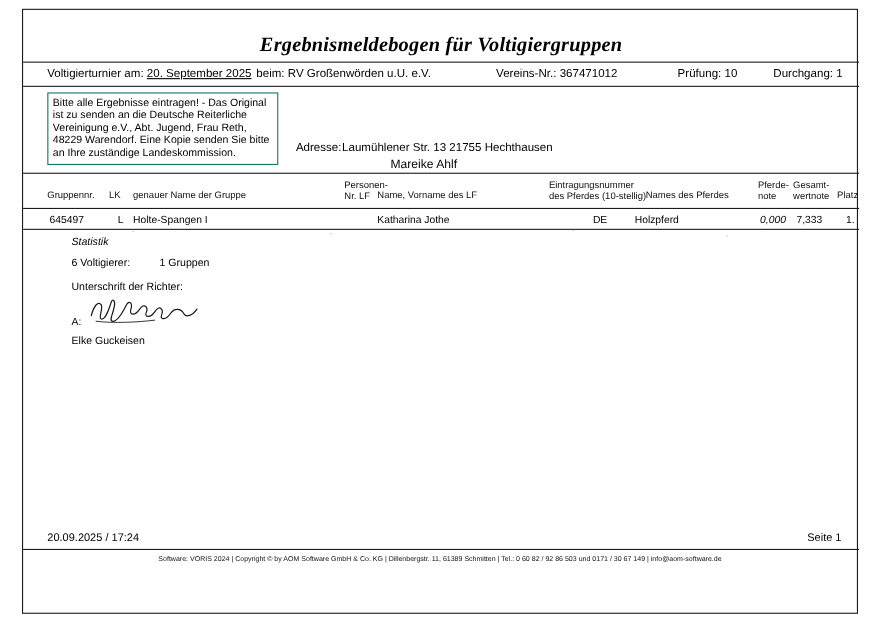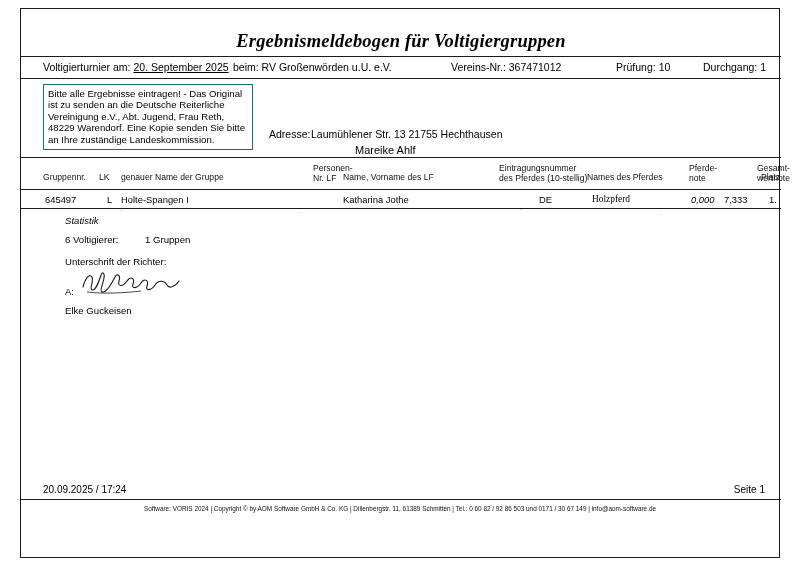--- a/index.html
+++ b/index.html
@@ -150,35 +150,35 @@
     color: #111;
   }
   .ch-group { left: 22px; top: 164px; }
   .ch-lk { left: 78px; top: 164px; }
   .ch-name { left: 100px; top: 164px; }
   .ch-person { left: 272px; top: 155px; margin-left: 20px; }
   .ch-lfname { left: 322px; top: 164px; }
   .ch-eintrag { left: 478px; top: 155px; }
   .ch-horsename { left: 556px; top: 164px; margin-left: 10px; }
   .ch-note { left: 668px; top: 155px; }
-  .ch-gesamt { left: 700px; top: 155px; margin-left: 36px; }
+  .ch-gesamt { left: 700px; top: 155px; }
   .ch-platz { left: 740px; top: 164px; }
 
   
   .row {
     position: absolute;
     top: 185px;
     font-size: 9.4px;
   }
   .r-nr { left: 24px; }
   .r-lk { left: 86px; }
   .r-name { left: 100px; }
   .r-lf { left: 322px; }
   .r-eintrag { left: 478px; margin-left: 40px; }
-  .r-horse { left: 571px; font-family: Liberation Serif, serif; }
+  .r-horse { left: 556px; }
   .r-note { left: 670px; font-style: italic; }
   .r-gesamt { left: 703px; text-align: center; }
   .r-platz { left: 748px; }
 
   .statistik {
     position: absolute;
     left: 44px;
     top: 206px;
     font-size: 9.6px;
     font-style: italic;

